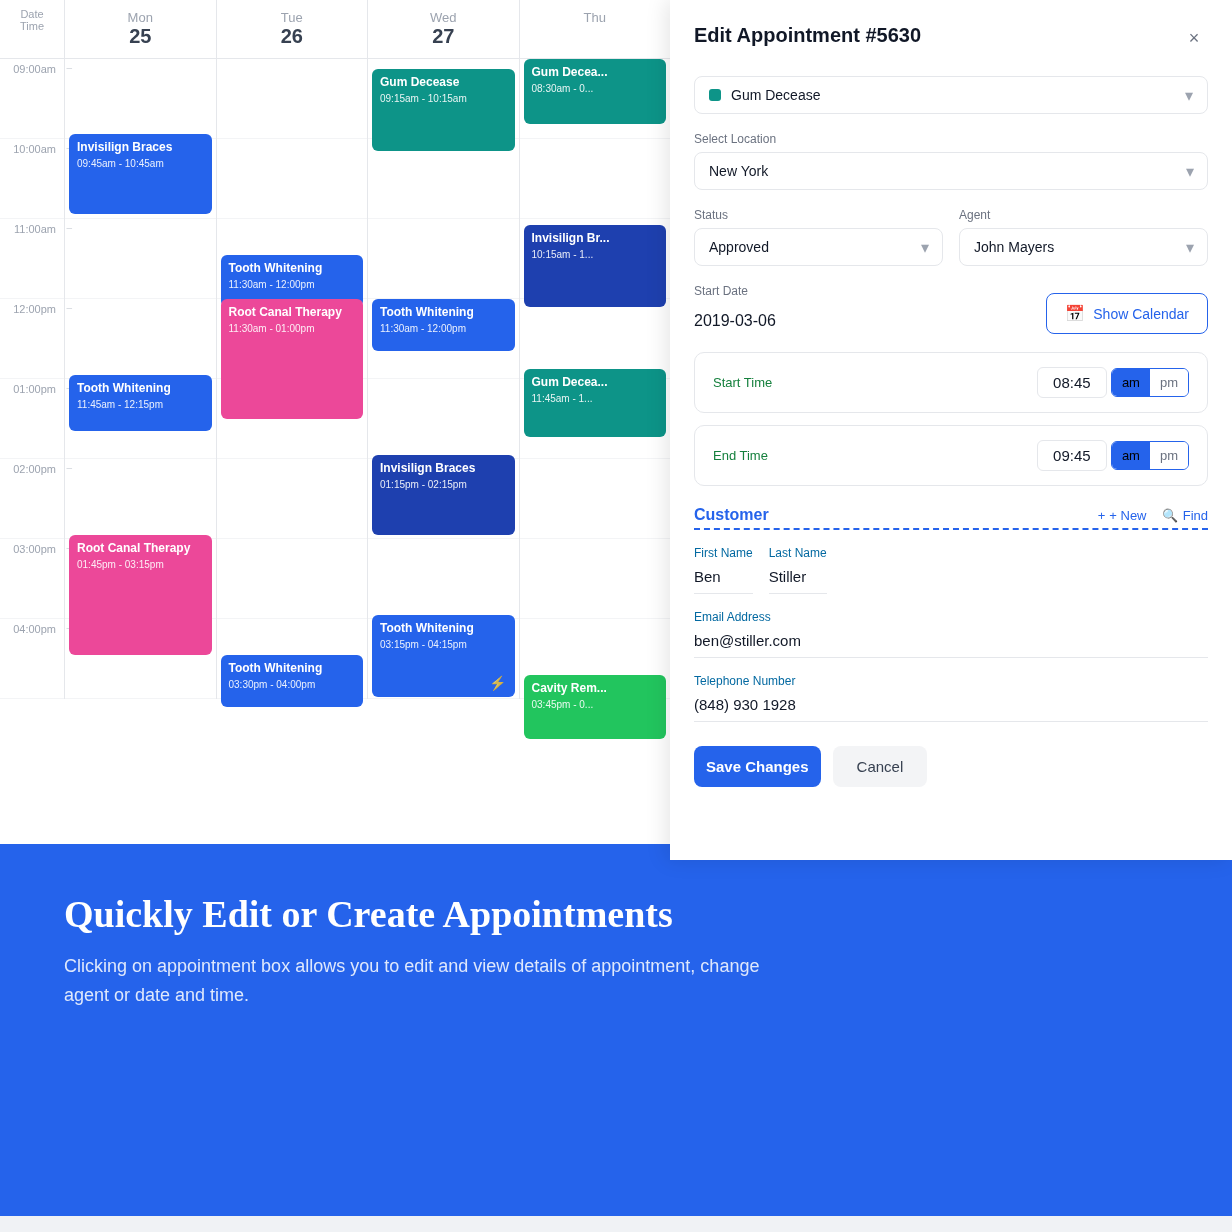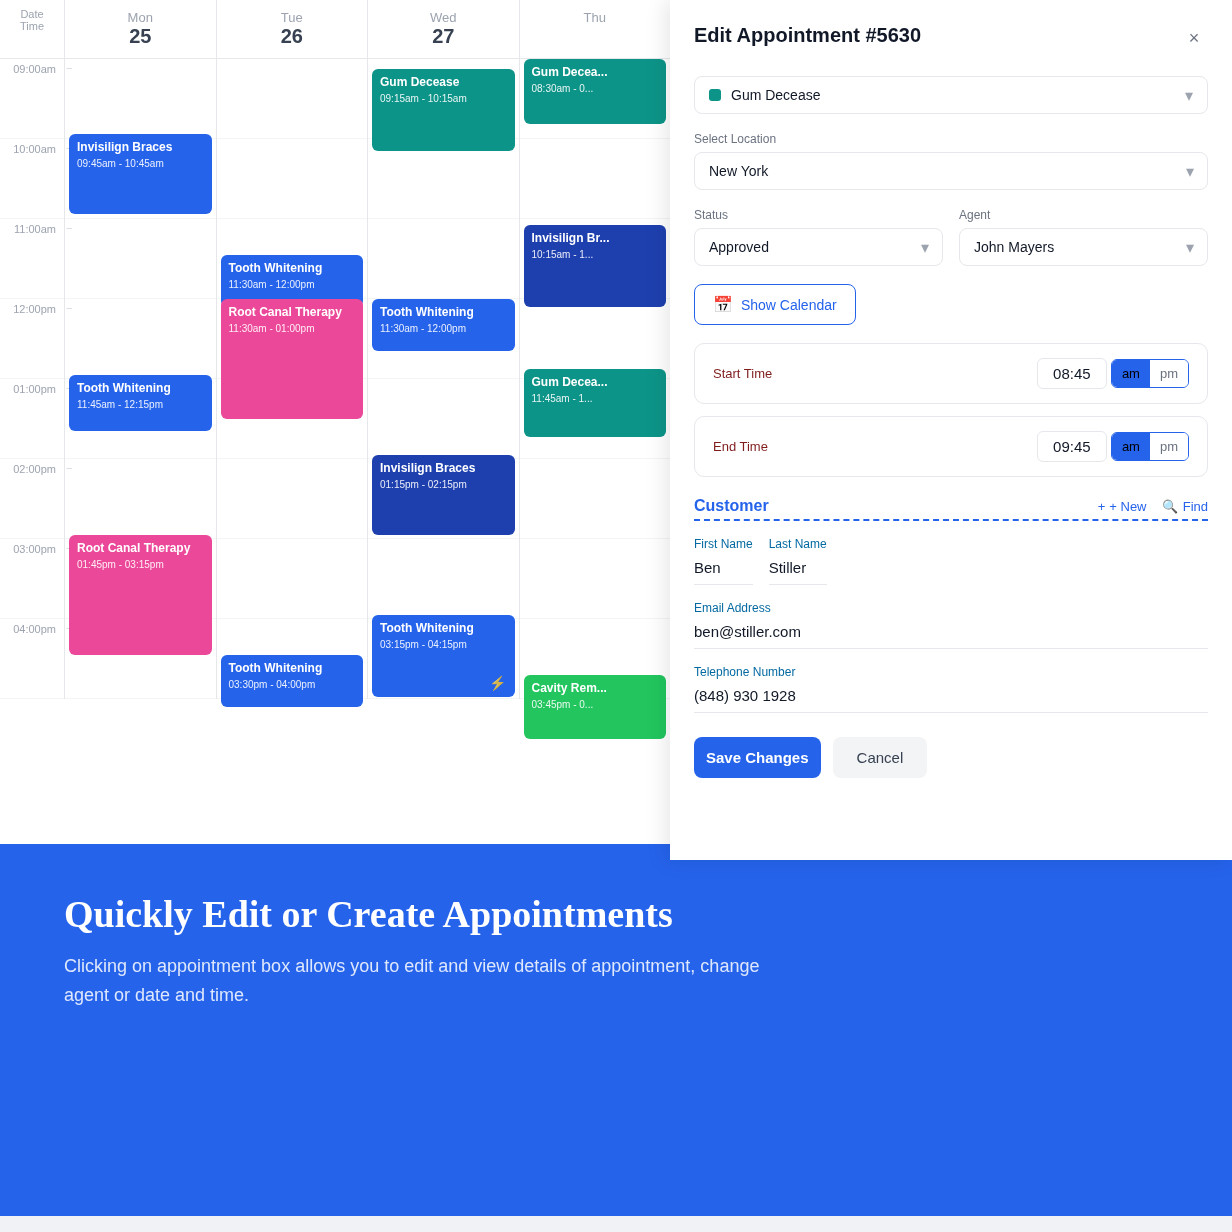--- a/index.html
+++ b/index.html
@@ -311,21 +311,21 @@
     }
 
     .time-row {
       display: flex;
       align-items: center;
       justify-content: space-between;
     }
 
     .time-label {
       font-size: 13px;
-      color: #7f1d1d;
+      color: #15803d;
     }
 
     .time-input-group {
       display: flex;
       align-items: center;
       gap: 4px;
     }
 
     .time-input {
       border: 1.5px solid #e5e7eb;
@@ -684,20 +684,24 @@
       <label class="form-label">Agent</label>
       <div class="select-wrapper">
         <select class="form-select">
           <option>John Mayers</option>
         </select>
       </div>
     </div>
   </div>
 
   <div class="date-row">
+    <div class="date-group">
+      <label class="form-label">Start Date</label>
+      <div class="date-value">2019-03-06</div>
+    </div>
     <button class="show-calendar-btn">
       <span class="cal-icon">📅</span>
       <span>Show Calendar</span>
     </button>
   </div>
 
   <div class="time-box">
     <div class="time-row">
       <span class="time-label">Start Time</span>
       <div class="time-input-group">

